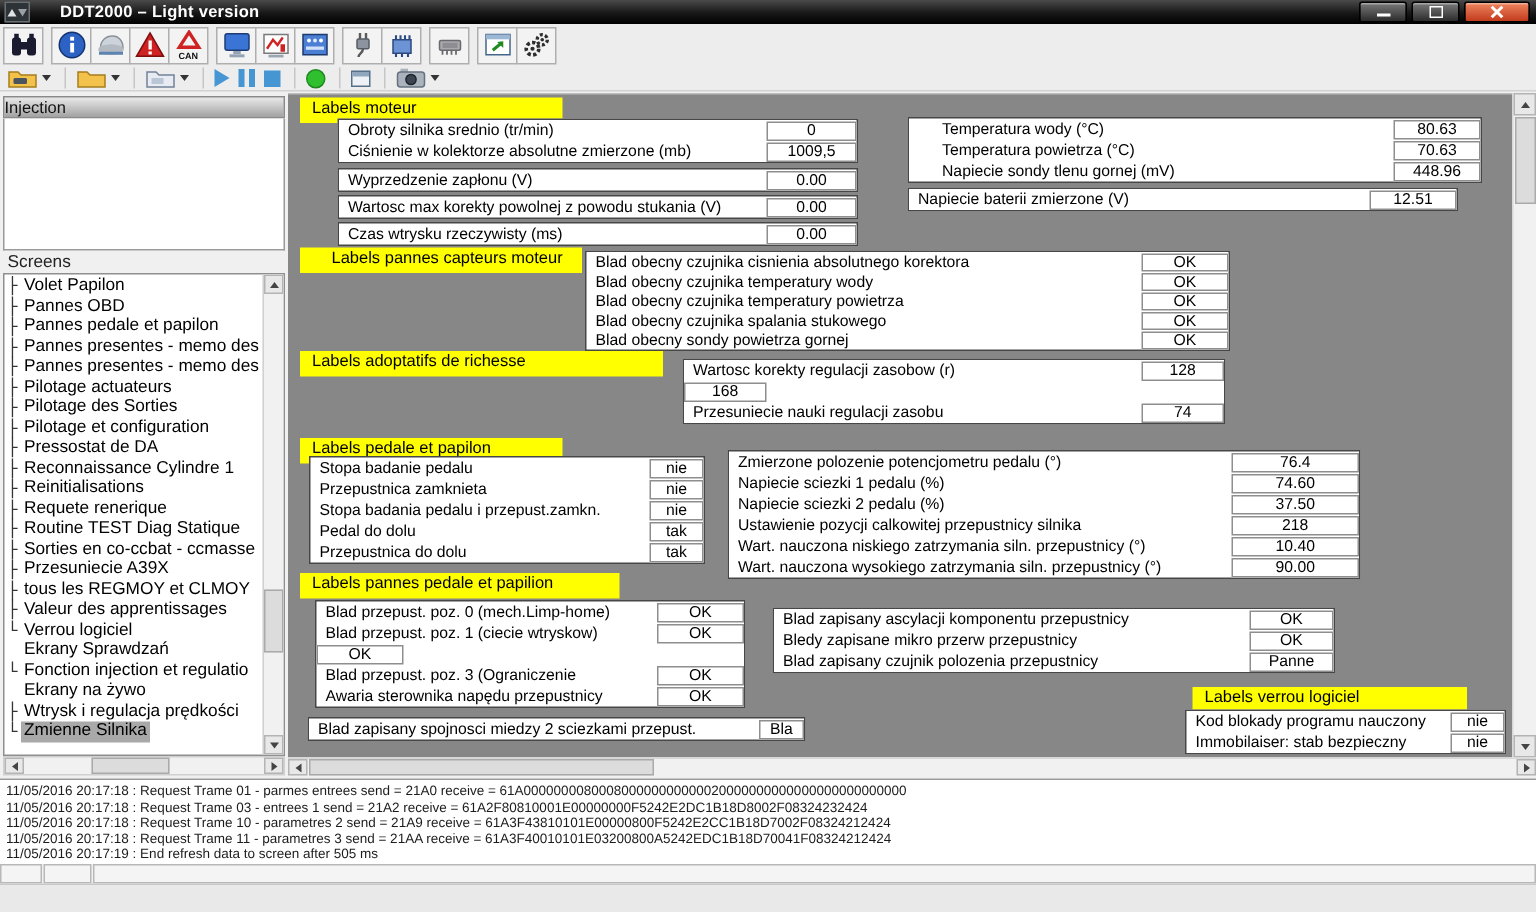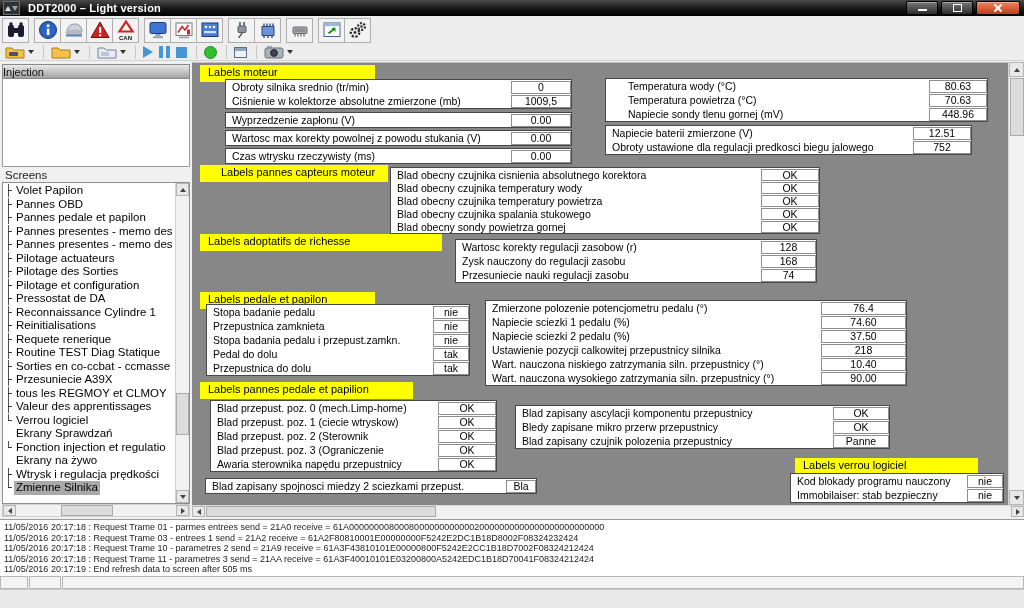--- a/index.html
+++ b/index.html
@@ -6,21 +6,21 @@
   .screen{position:relative;width:1024px;height:608px;background:#f0f0f0;overflow:hidden;
           font-family:"Liberation Sans",sans-serif;font-size:11px;color:#000;}
 
   
   .titlebar{position:absolute;left:0;top:0;width:1024px;height:16px;
             background:linear-gradient(#4a4a4a,#171717 55%,#000);display:flex;align-items:center;}
   .app-icon{width:15px;height:12px;margin-left:3px;background:#2e3338;border:1px solid #6a6f74;
             display:flex;align-items:center;justify-content:center;gap:1px;}
   .app-icon .tw{width:0;height:0;border-left:3px solid transparent;border-right:3px solid transparent;border-bottom:5px solid #dfe3e6;}
   .app-icon .tw2{width:0;height:0;border-left:3px solid transparent;border-right:3px solid transparent;border-top:5px solid #9aa0a5;}
-  .titlebar .title{color:#fff;font-weight:bold;font-size:11px;margin-left:8px;letter-spacing:.2px;}
+  .titlebar .title{color:#fff;font-weight:bold;font-size:11px;margin-left:20px;letter-spacing:.2px;}
   .winbtns{margin-left:auto;display:flex;gap:3px;margin-right:4px;}
   .wbtn{width:30px;height:12px;border-radius:2px;display:flex;align-items:center;justify-content:center;
         border:1px solid #000;box-shadow:inset 0 1px 0 rgba(255,255,255,.35);}
   .wbtn.min,.wbtn.max{background:linear-gradient(#7a7a7a,#2c2c2c);}
   .wbtn.close{width:42px;background:linear-gradient(#ee8560,#c23b1d);}
   .g-dash{width:9px;height:2px;background:#fff;margin-top:4px;}
   .g-box{width:7px;height:6px;border:1px solid #fff;background:transparent;}
   .g-x{position:relative;width:10px;height:9px;}
   .g-x::before,.g-x::after{content:"";position:absolute;left:0;top:3.5px;width:10px;height:2px;background:#fff;}
   .g-x::before{transform:rotate(45deg);}.g-x::after{transform:rotate(-45deg);}
@@ -499,24 +499,20 @@
           <span class="rl">Napiecie sondy tlenu gornej (mV)</span>
           <span class="rv">448.96</span>
         </div>
       </div>
     <div class="grp" id="grp-temp-b">
 
     <div class="row">
           <span class="rl">Napiecie baterii zmierzone (V)</span>
           <span class="rv">12.51</span>
         </div>
-        <div class="row">
-          <span class="rl">Obroty ustawione dla regulacji predkosci biegu jalowego</span>
-          <span class="rv">752</span>
-        </div>
       </div>
 
     <div class="ylabel" id="yl-capteurs">Labels pannes capteurs moteur</div>
     <div class="grp" id="grp-capteurs">
 
     <div class="row">
           <span class="rl">Blad obecny czujnika cisnienia absolutnego korektora</span>
           <span class="rv">OK</span>
         </div>
         <div class="row">
@@ -538,21 +534,20 @@
       </div>
 
     <div class="ylabel" id="yl-richesse">Labels adoptatifs de richesse</div>
     <div class="grp" id="grp-richesse">
 
     <div class="row">
           <span class="rl">Wartosc korekty regulacji zasobow (r)</span>
           <span class="rv">128</span>
         </div>
         <div class="row">
-          <span class="rl">Zysk nauczony do regulacji zasobu</span>
           <span class="rv">168</span>
         </div>
         <div class="row">
           <span class="rl">Przesuniecie nauki regulacji zasobu</span>
           <span class="rv">74</span>
         </div>
       </div>
 
     <div class="ylabel" id="yl-pedale">Labels pedale et papilon</div>
     <div class="grp" id="grp-pedale">
@@ -611,21 +606,20 @@
 
     <div class="row">
           <span class="rl">Blad przepust. poz. 0 (mech.Limp-home)</span>
           <span class="rv">OK</span>
         </div>
         <div class="row">
           <span class="rl">Blad przepust. poz. 1 (ciecie wtryskow)</span>
           <span class="rv">OK</span>
         </div>
         <div class="row">
-          <span class="rl">Blad przepust. poz. 2 (Sterownik</span>
           <span class="rv">OK</span>
         </div>
         <div class="row">
           <span class="rl">Blad przepust. poz. 3 (Ograniczenie</span>
           <span class="rv">OK</span>
         </div>
         <div class="row">
           <span class="rl">Awaria sterownika napędu przepustnicy</span>
           <span class="rv">OK</span>
         </div>

